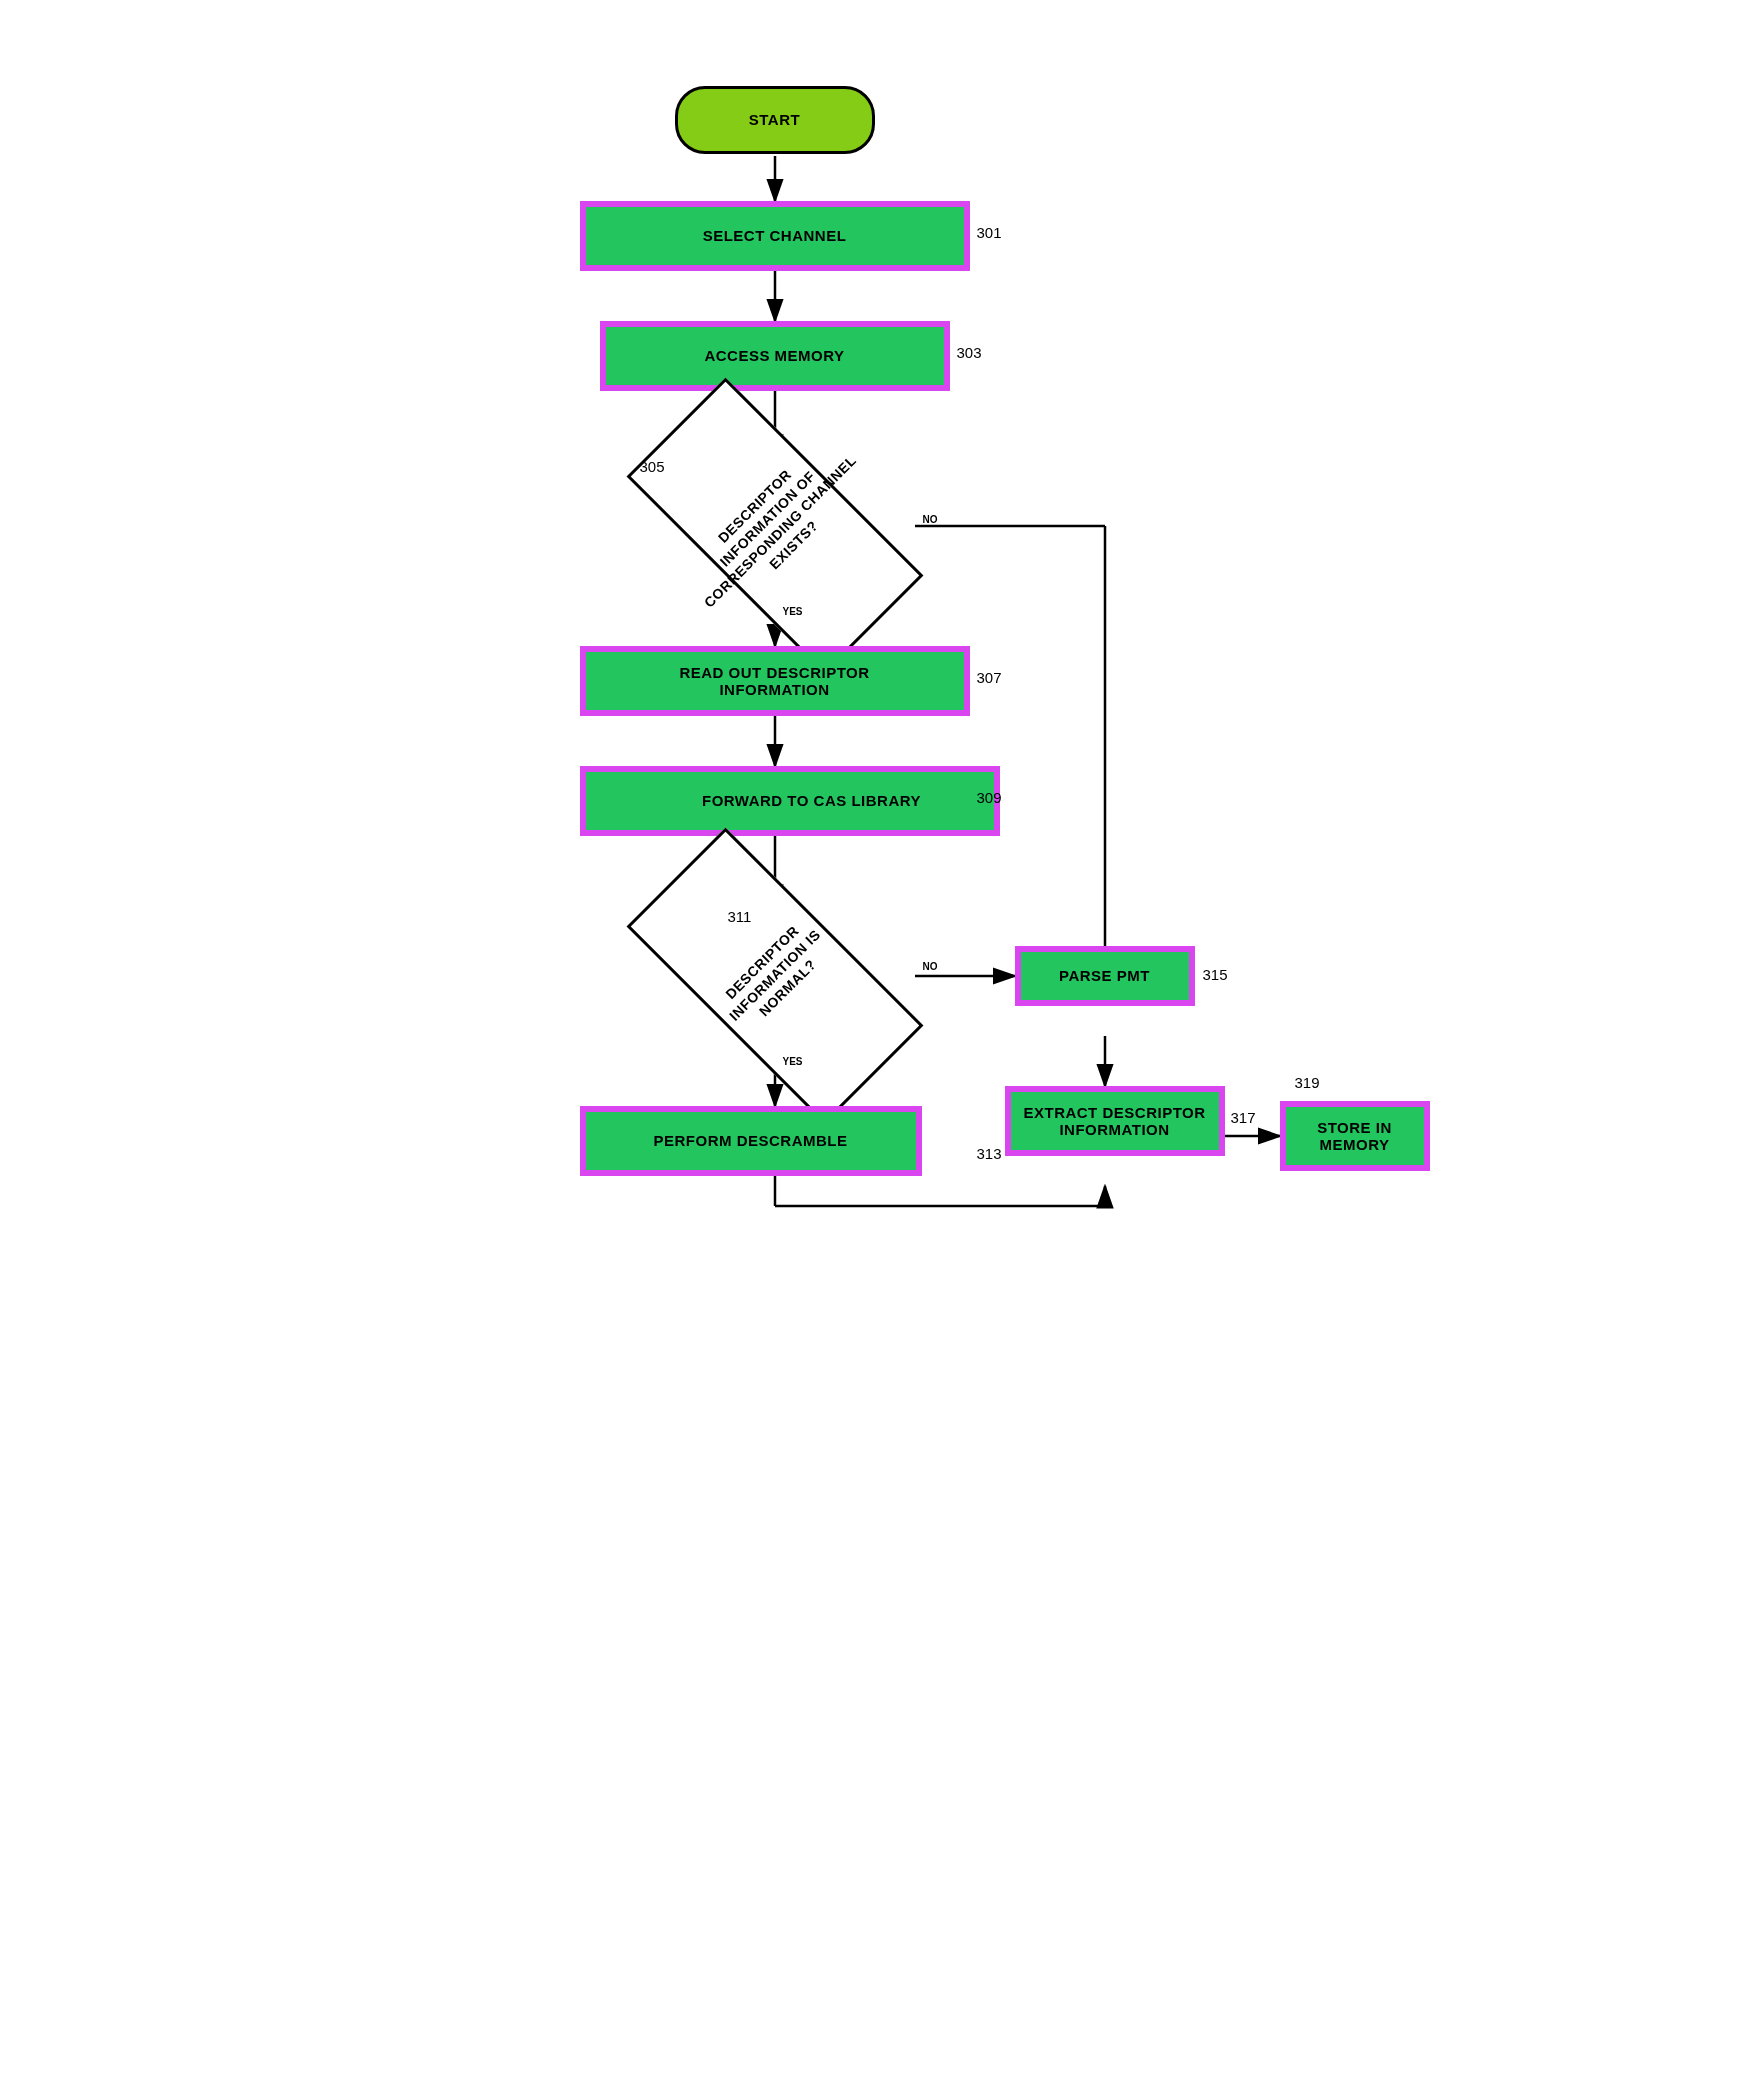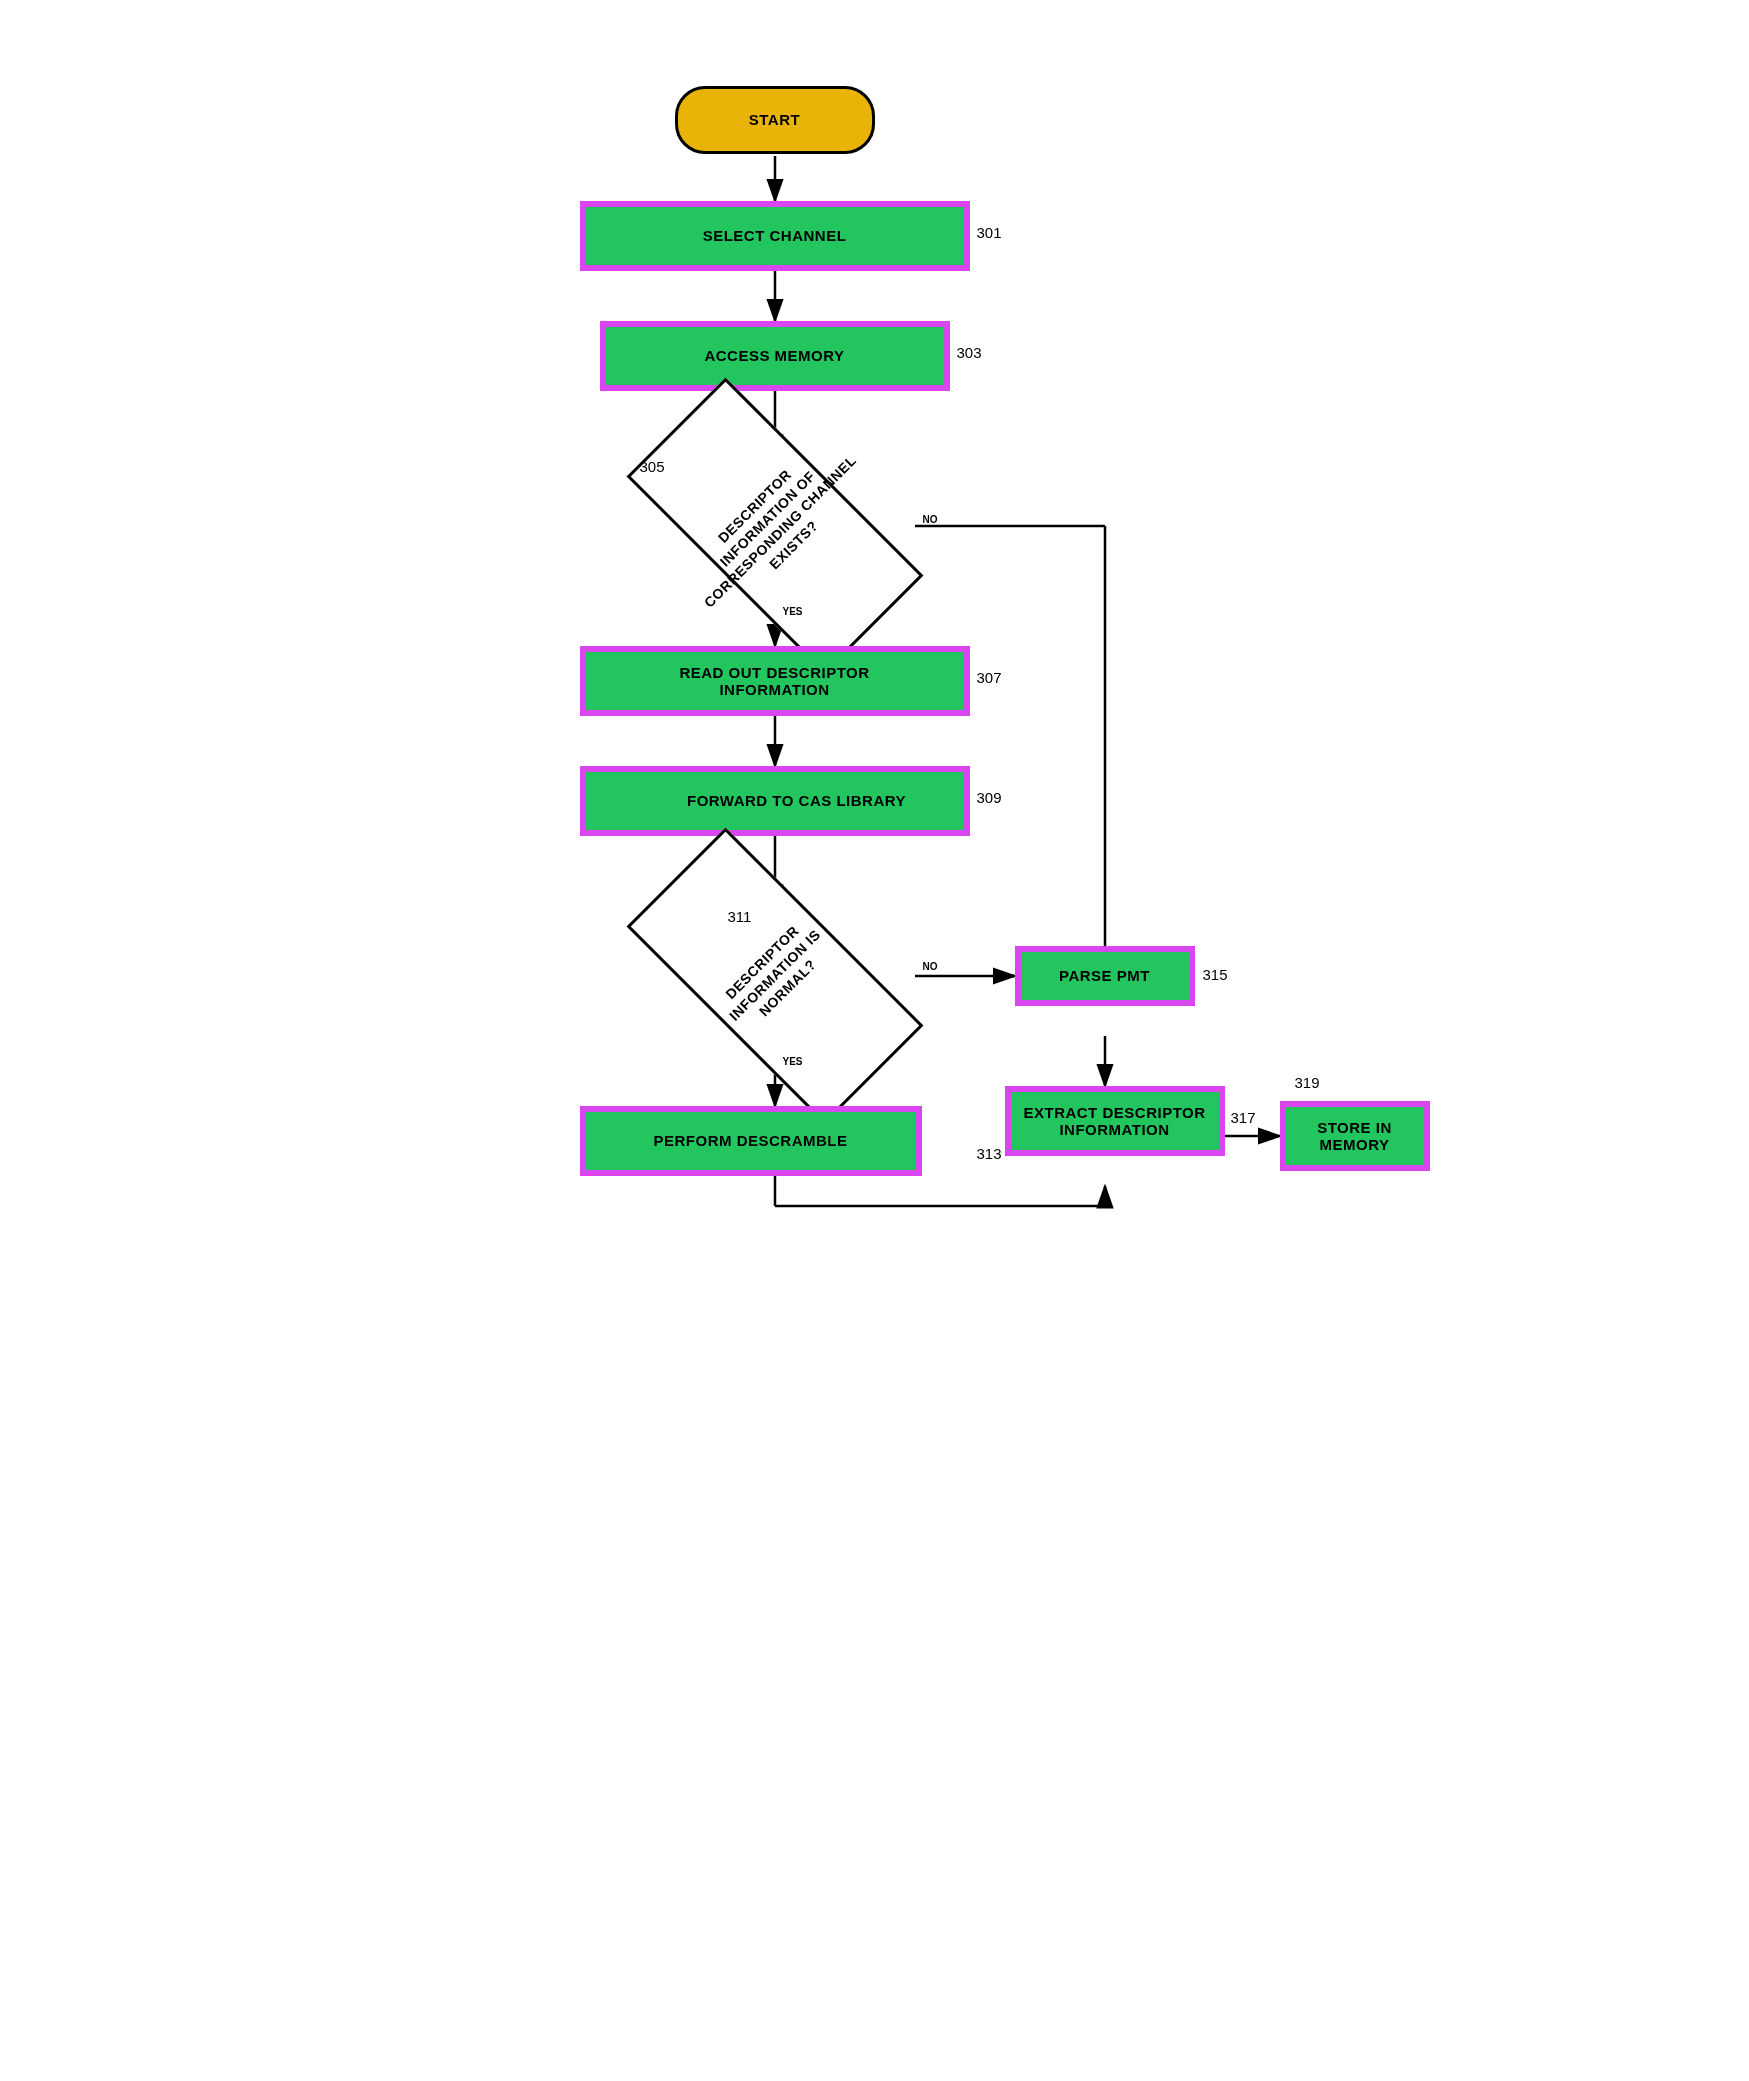--- a/index.html
+++ b/index.html
@@ -24,21 +24,21 @@
       align-items: center;
       justify-content: center;
       text-align: center;
       font-size: 15px;
       font-weight: bold;
       letter-spacing: 0.5px;
     }
     .rounded-rect {
       border: 3px solid #000;
       border-radius: 30px;
-      background: #eab308;
+      background: #84cc16;
     }
     .rectangle {
       border: 6px solid #d946ef;
       background: #22c55e;
     }
     .diamond {
       background: #fff;
       transform: rotate(45deg);
       border: 3px solid #000;
     }
@@ -131,21 +131,21 @@
   <span class="arrow-label" style="left:358px; top:540px;">YES</span>
 
   <span class="arrow-label" style="left:498px; top:448px;">NO</span>
 
   <div class="shape rectangle" style="left:155px; top:580px; width:390px; height:70px; text-align:center;">
     <span style="white-space:pre-line;">READ OUT DESCRIPTOR
 INFORMATION</span>
   </div>
   <span class="label-ref" style="left:552px; top:603px;">307</span>
 
-  <div class="shape rectangle" style="left:155px; top:700px; width:390px; height:70px;padding-left:44px;">
+  <div class="shape rectangle" style="left:155px; top:700px; width:420px; height:70px;padding-left:44px;">
     <span>FORWARD TO CAS LIBRARY</span>
   </div>
   <span class="label-ref" style="left:552px; top:723px;">309</span>
 
   <div class="shape diamond" style="left:210px; top:840px; width:280px; height:140px;">
   </div>
   <div class="shape" style="left:210px; top:840px; width:280px; height:140px; font-size:13px; font-weight:bold; line-height:1.3; text-align:center;">
     <span class="diamond-text">DESCRIPTOR<br>INFORMATION IS<br>NORMAL?</span>
   </div>
   <span class="label-ref" style="left:303px; top:842px;">311</span>

